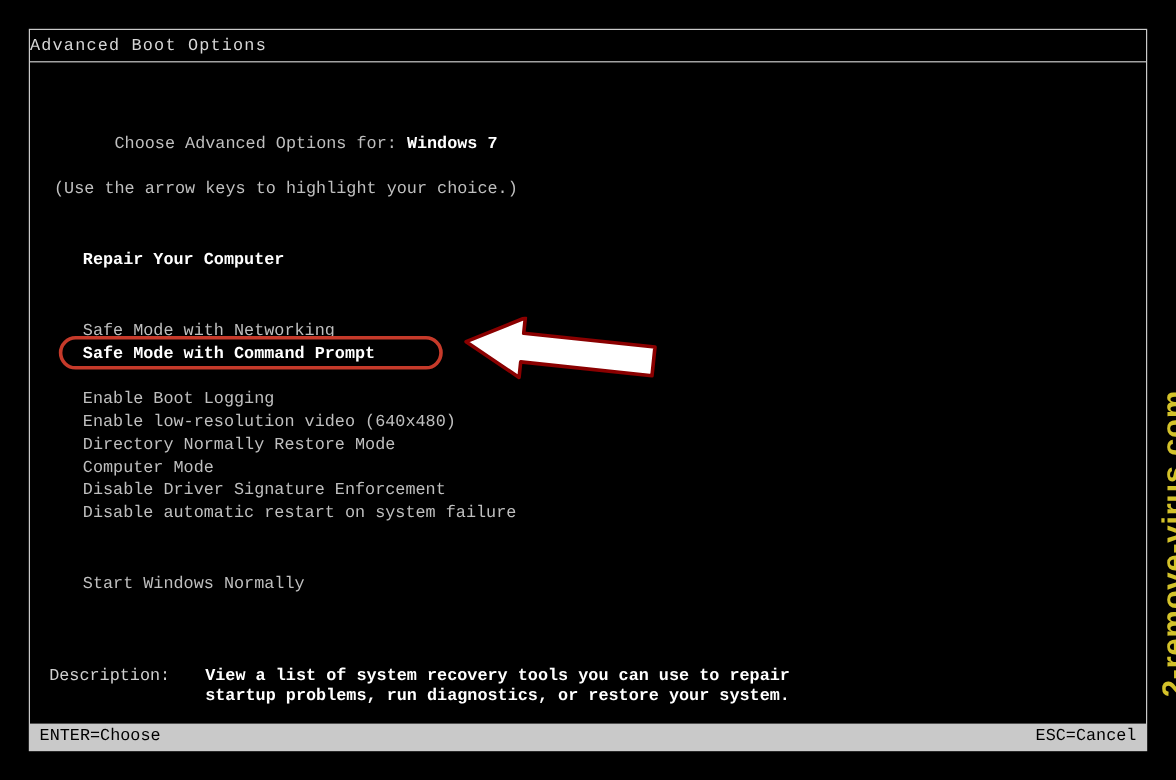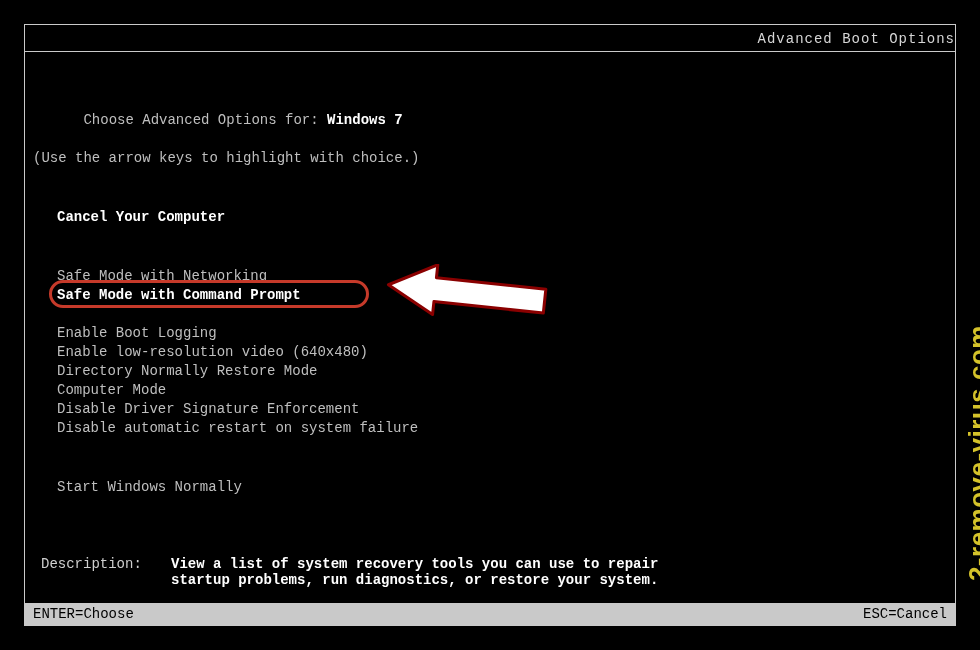--- a/index.html
+++ b/index.html
@@ -17,34 +17,35 @@
     position: absolute;
     left: 24px;
     top: 24px;
     width: 932px;
     height: 602px;
     background: #000;
     border: 1px solid #cacaca;
   }
   .title-row {
     width: 100%;
-    text-align: right;
+    text-align: left;
     padding: 6px 0 4px 0;
     color: #d6d6d6;
     letter-spacing: 1px;
     border-bottom: 1px solid #cacaca;
   }
   .body-area {
     padding: 0 8px;
     position: relative;
   }
   .line {
     white-space: pre;
     line-height: 19px;
     color: #bfbfbf;
+    margin-left: 12px;
   }
   .line.bright, .bright { color: #ffffff; font-weight: bold; }
   .indent1 { padding-left: 24px; }
   .spacer { height: 19px; }
   .spacer-big { height: 40px; }
 
   .highlight-wrap {
     position: relative;
   }
   .highlight-box {
@@ -118,25 +119,25 @@
 
   <div class="title-row">Advanced Boot Options</div>
 
   <div class="body-area">
 
     <div class="spacer-big"></div>
 
     <div class="line">
       <span>Choose Advanced Options for: </span><span class="bright">Windows 7</span>
     </div>
-    <div class="line">(Use the arrow keys to highlight with choice.)</div>
+    <div class="line">(Use the arrow keys to highlight your choice.)</div>
 
     <div class="spacer-big"></div>
 
-    <div class="line indent1 bright menu-item">Cancel Your Computer</div>
+    <div class="line indent1 bright menu-item">Repair Your Computer</div>
 
     <div class="spacer-big"></div>
 
     <div class="line indent1 menu-item">Safe Mode with Networking</div>
 
     <div class="highlight-wrap">
       <div class="line indent1 bright menu-item selected">Safe Mode with Command Prompt</div>
       <div class="highlight-box"></div>
     </div>
 

